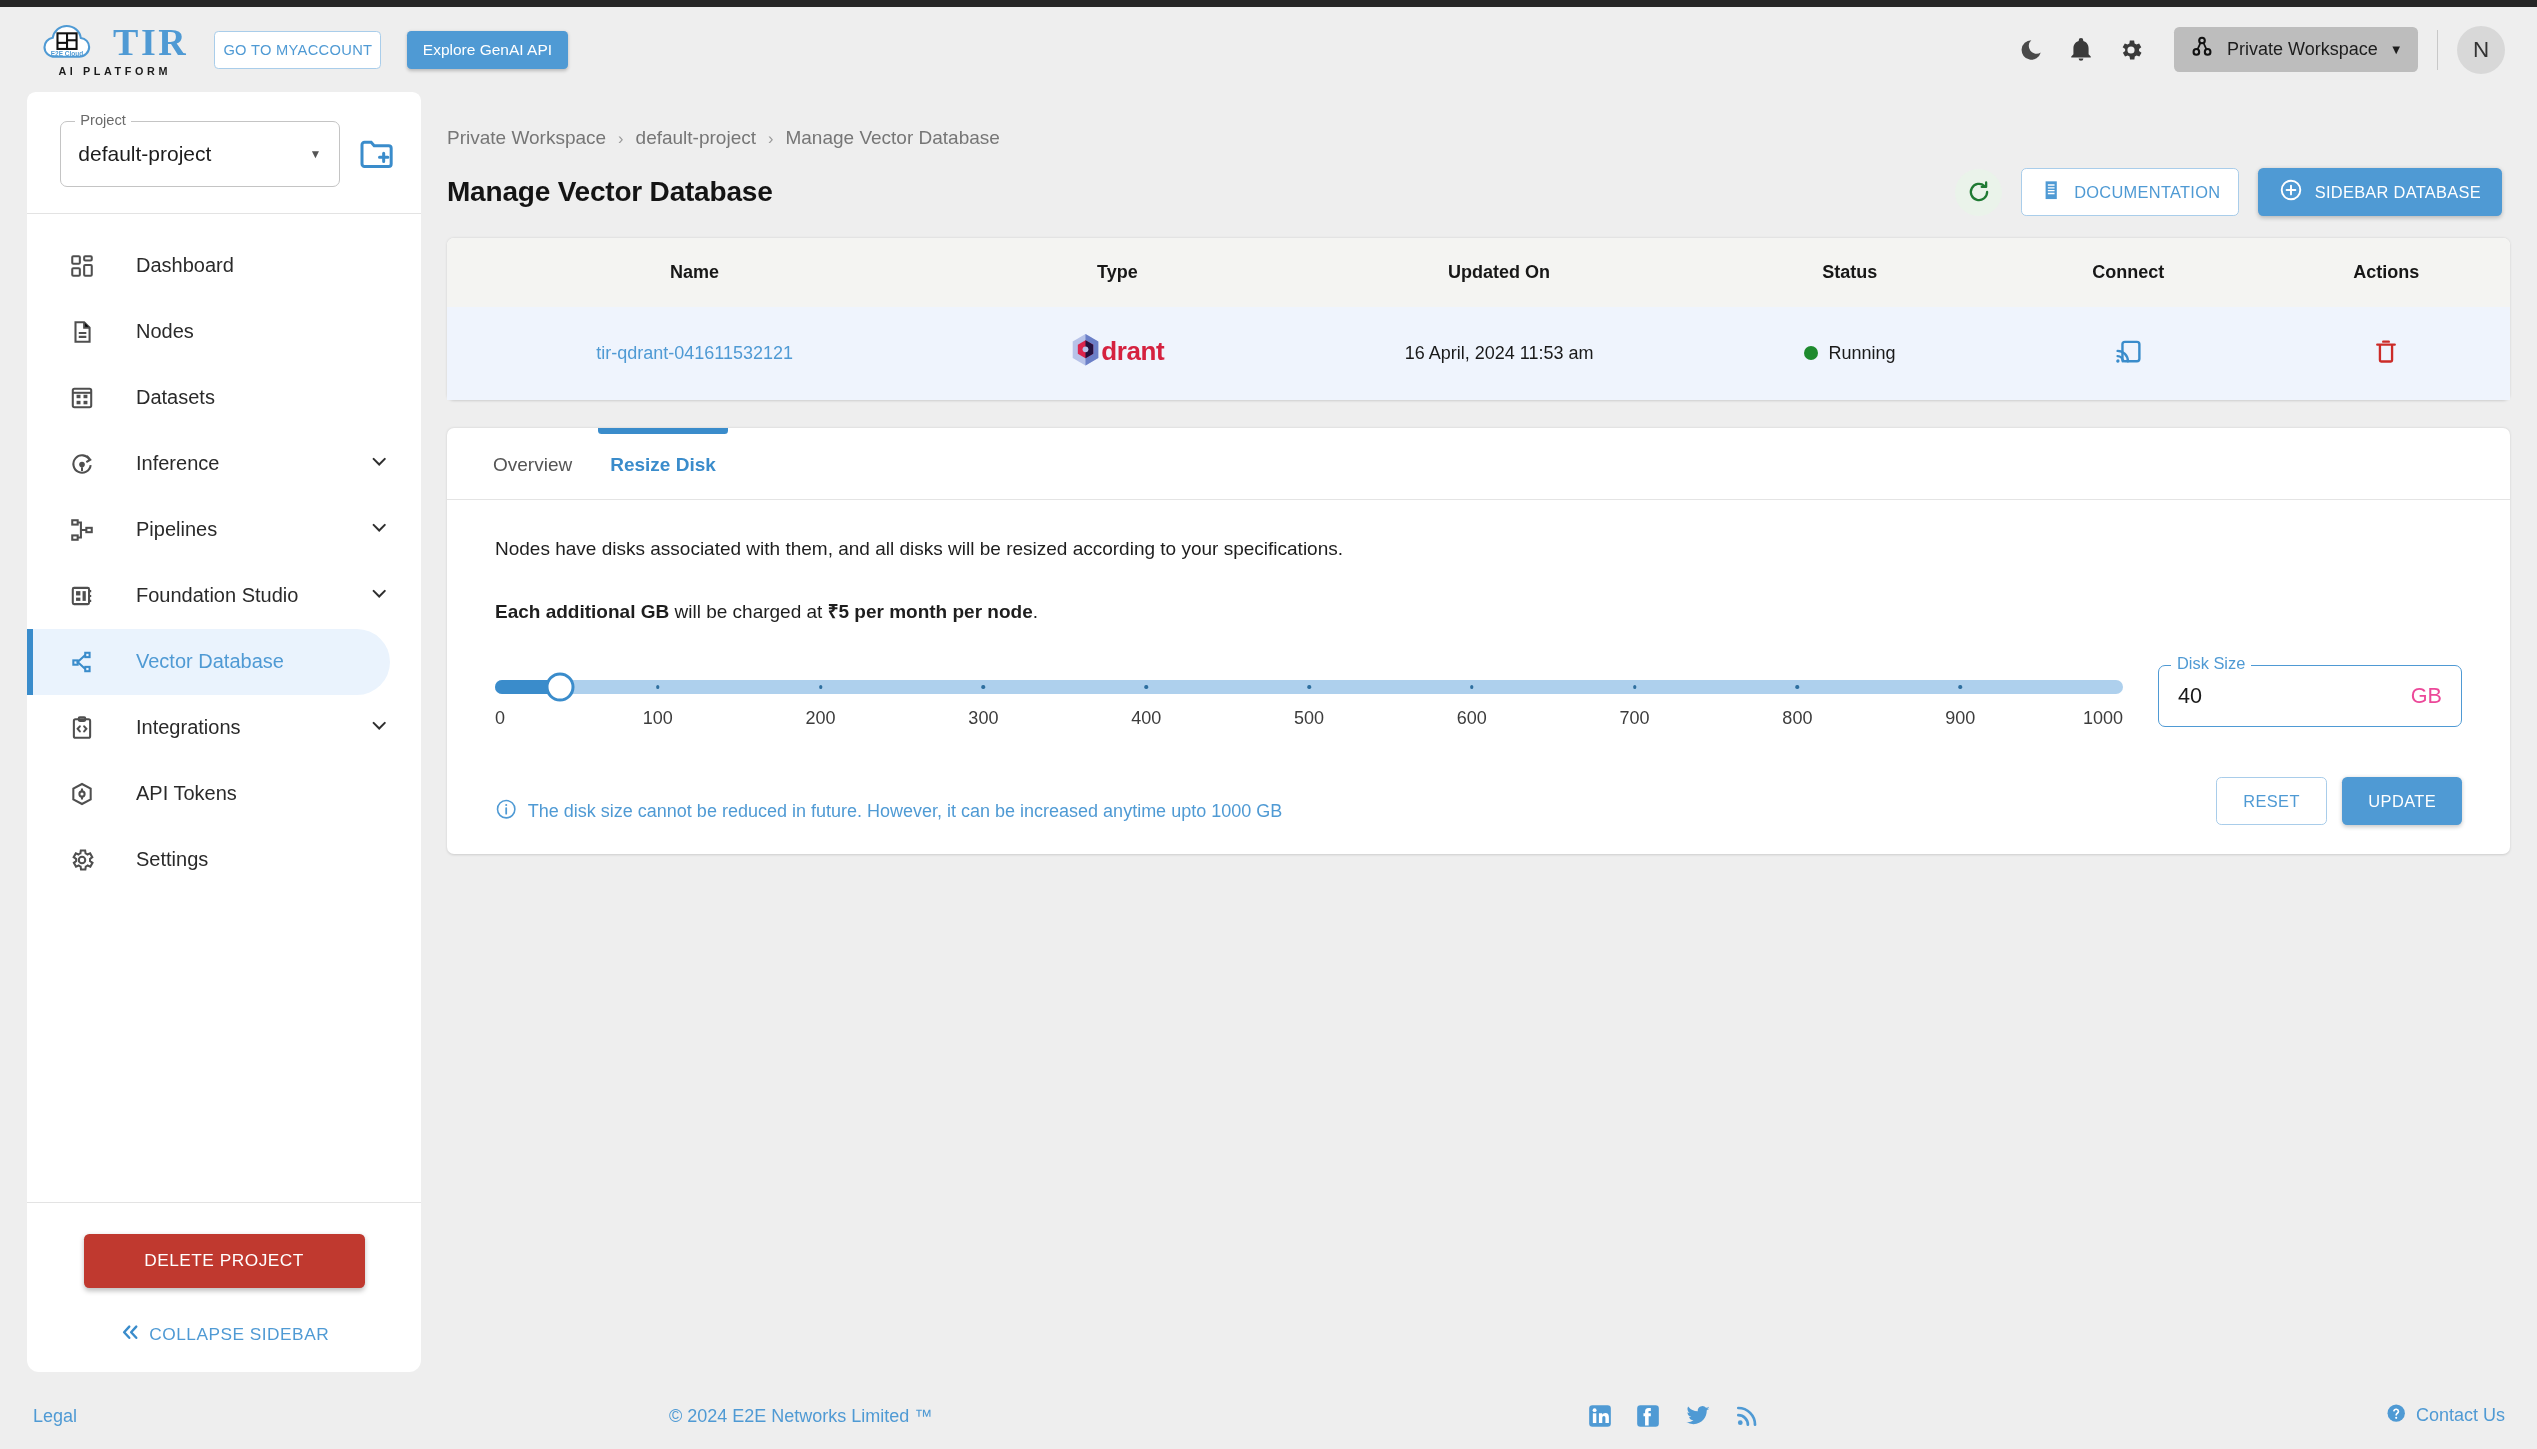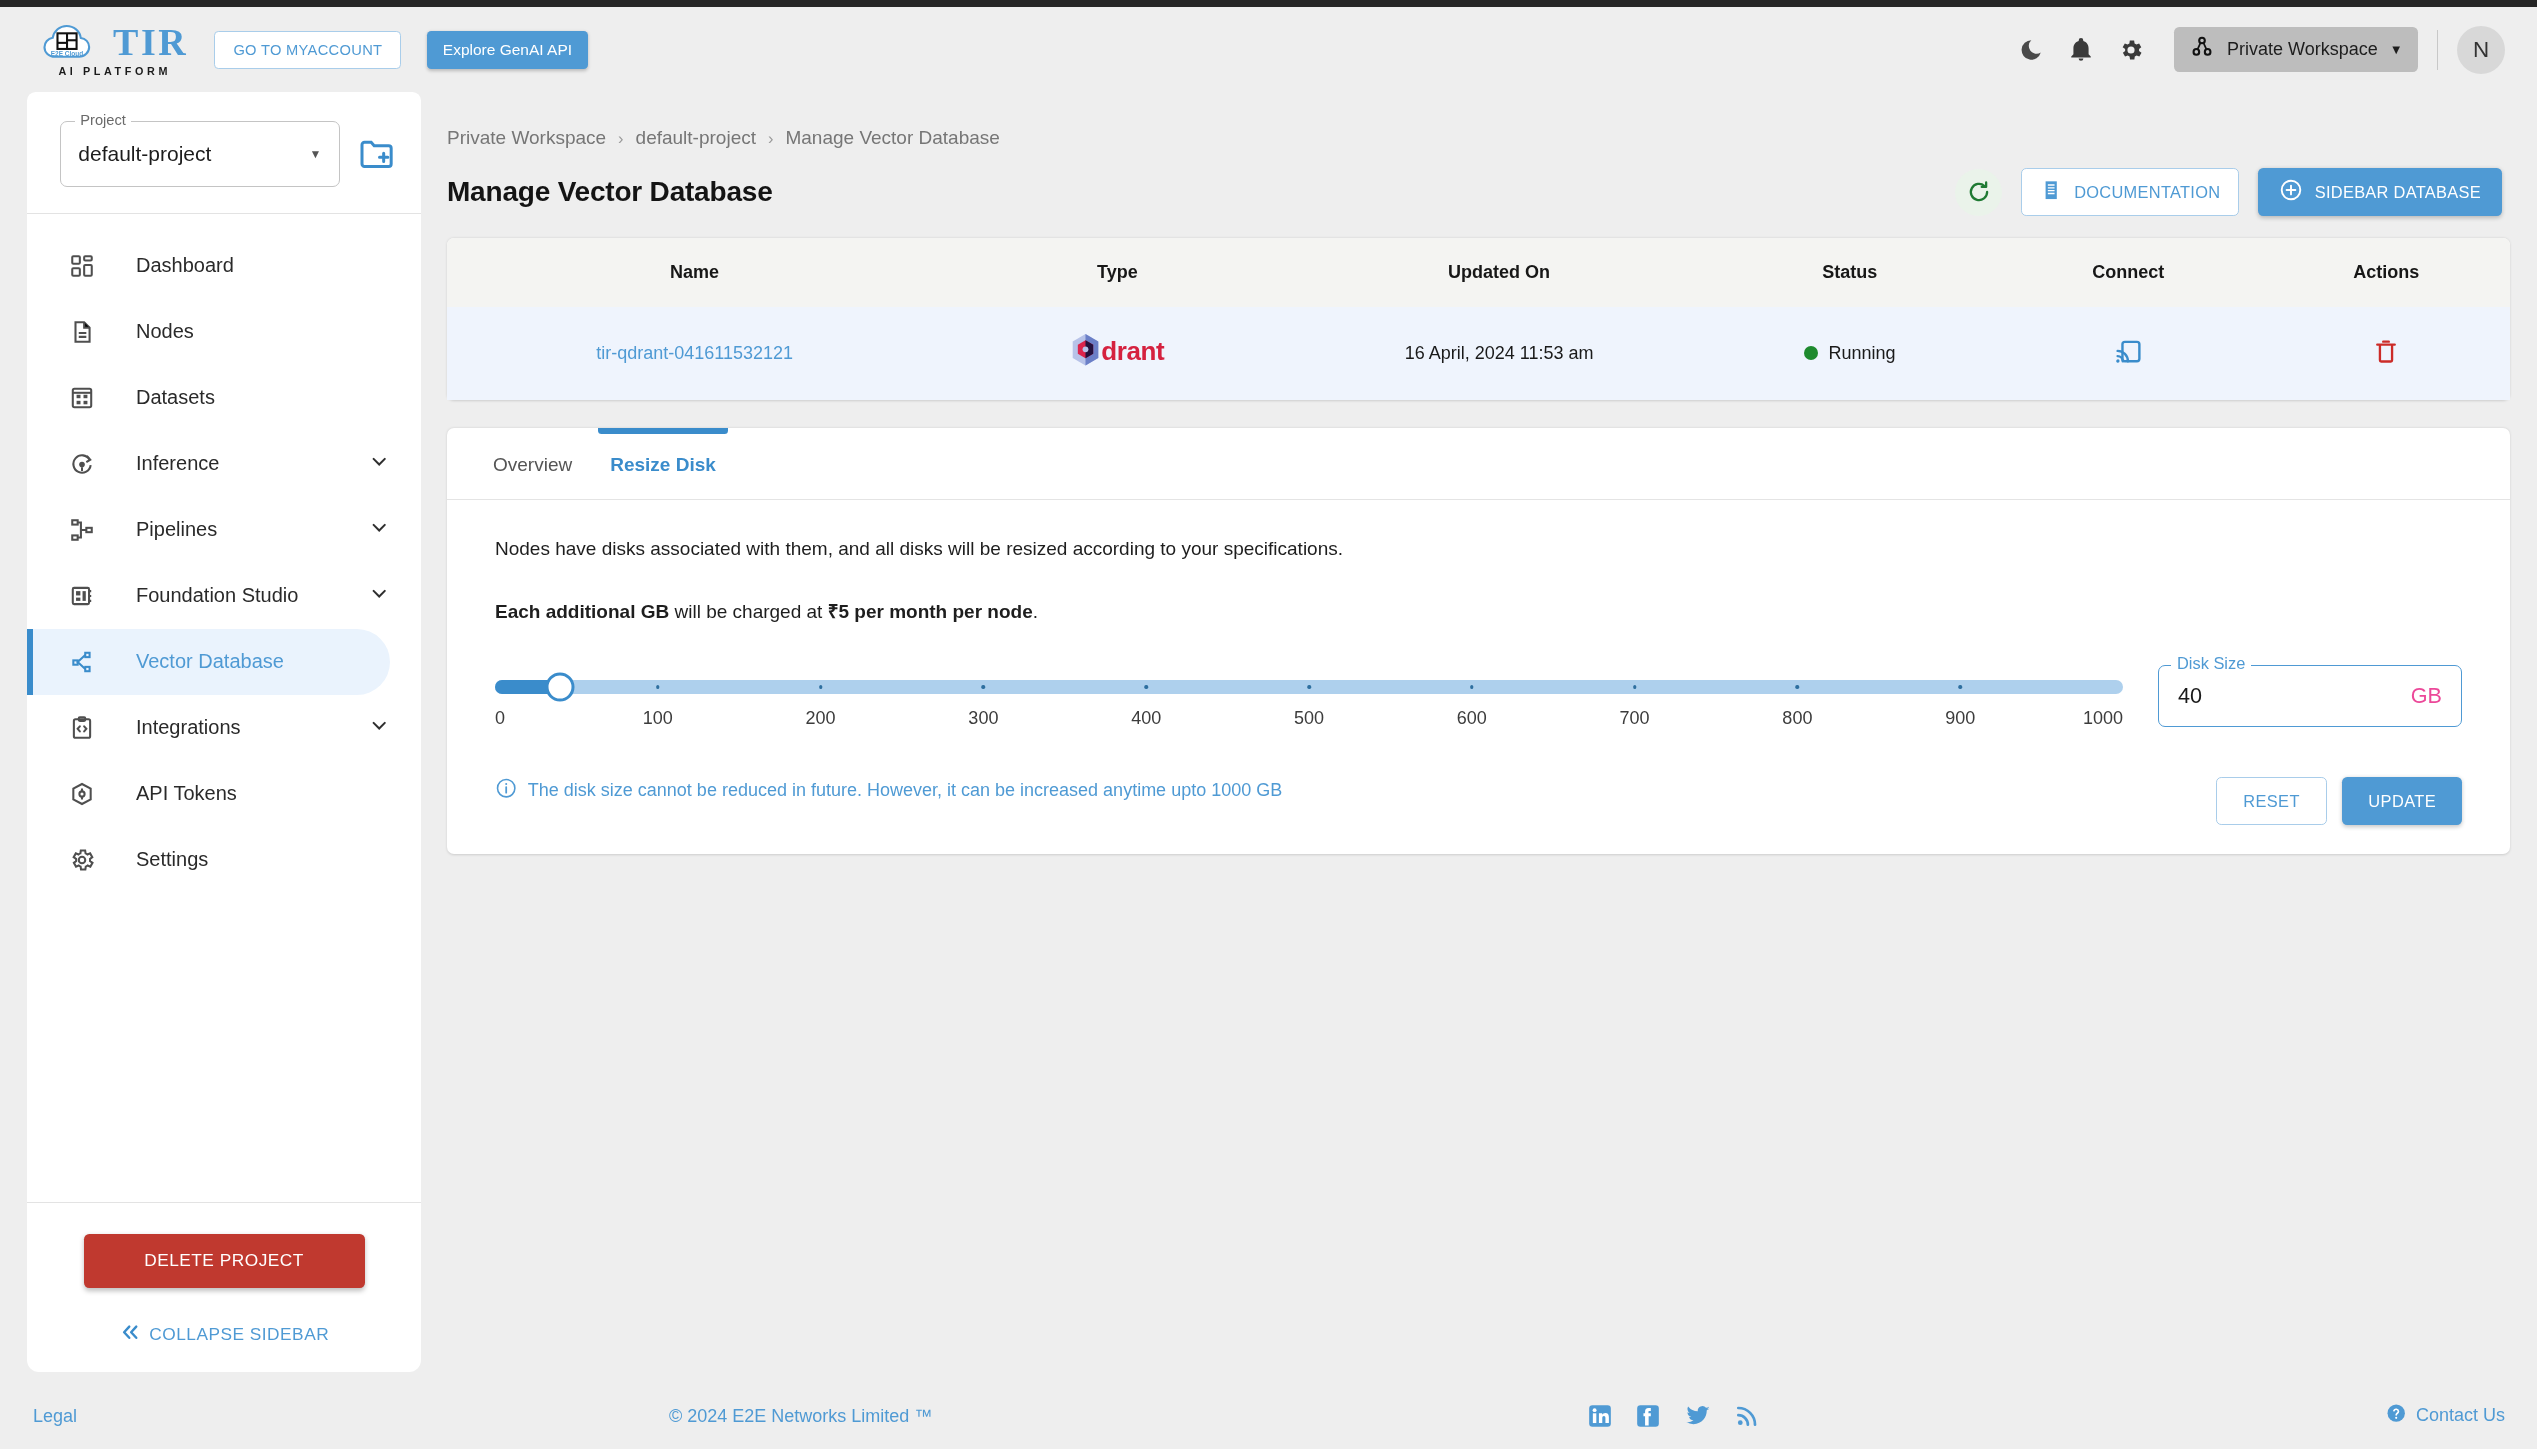--- a/index.html
+++ b/index.html
@@ -19,21 +19,21 @@
   }
   .topbar-left { display: flex; align-items: center; padding-left: 41px; gap: 26px; }
   .logo-wrap { display: flex; flex-direction: column; align-items: center; }
   .logo-row { display: flex; align-items: center; gap: 13px; }
   .logo-cloud { position: relative; width: 59px; height: 40px; }
   .logo-tir { color: #4f9ad4; font-family: "Liberation Serif", serif; font-size: 38px; font-weight: 700; letter-spacing: 2.6px; line-height: 1; }
   .logo-sub { font-size: 10.8px; font-weight: 700; letter-spacing: 3.6px; color: #1b1b1b; margin-top: 2.6px; }
 
   .btn-outline-acct {
     border: 0.9px solid #a9cdea; background: #fff; color: #4f9ad4;
-    border-radius: 4.3px; padding: 0 18px; height: 38px; line-height: 36px;
+    border-radius: 4.3px; padding: 0 8px; height: 38px; line-height: 36px;
     font-size: 14.7px; letter-spacing: 0.3px; cursor: pointer; white-space: nowrap;
   }
   .btn-genai {
     background: #4f9ad4; color: #fff; border: none; border-radius: 4.3px;
     padding: 0 15.5px; height: 38px; font-size: 15.5px; cursor: pointer;
     box-shadow: 0 1.7px 3.5px rgba(0,0,0,.22); white-space: nowrap;
   }
 
   .topbar-right {
     margin-left: auto; display: flex; align-items: center;
@@ -181,21 +181,21 @@
   .disk-legend {
     position: absolute; top: -12px; left: 12px; background: #fff; padding: 0 6px;
     font-size: 16.4px; color: #4f9ad4;
   }
   .disk-input {
     border: none; outline: none; font-size: 21.6px; color: #1a1a1a; width: 100%;
     font-family: inherit; background: transparent;
   }
   .disk-unit { font-size: 21.6px; color: #ec4899; }
 
-  .foot-row { display: flex; align-items: flex-start; margin-top: 40px; }
+  .foot-row { display: flex; align-items: flex-end; margin-top: 40px; }
   .info-note { display: flex; align-items: center; gap: 10.4px; color: #4f9ad4; font-size: 18px; }
   .foot-actions { margin-left: auto; display: flex; gap: 15.5px; }
   .btn-reset {
     height: 48px; padding: 0 26px; border: 0.9px solid #a9cdea; background: #fff;
     color: #4f9ad4; border-radius: 5.2px; font-size: 16.4px; letter-spacing: 0.4px; cursor: pointer;
   }
   .btn-update {
     height: 48px; padding: 0 26px; border: none; background: #4f9ad4; color: #fff;
     border-radius: 5.2px; font-size: 16.4px; letter-spacing: 0.4px; cursor: pointer;
     box-shadow: 0 1.7px 4.3px rgba(0,0,0,.22);

